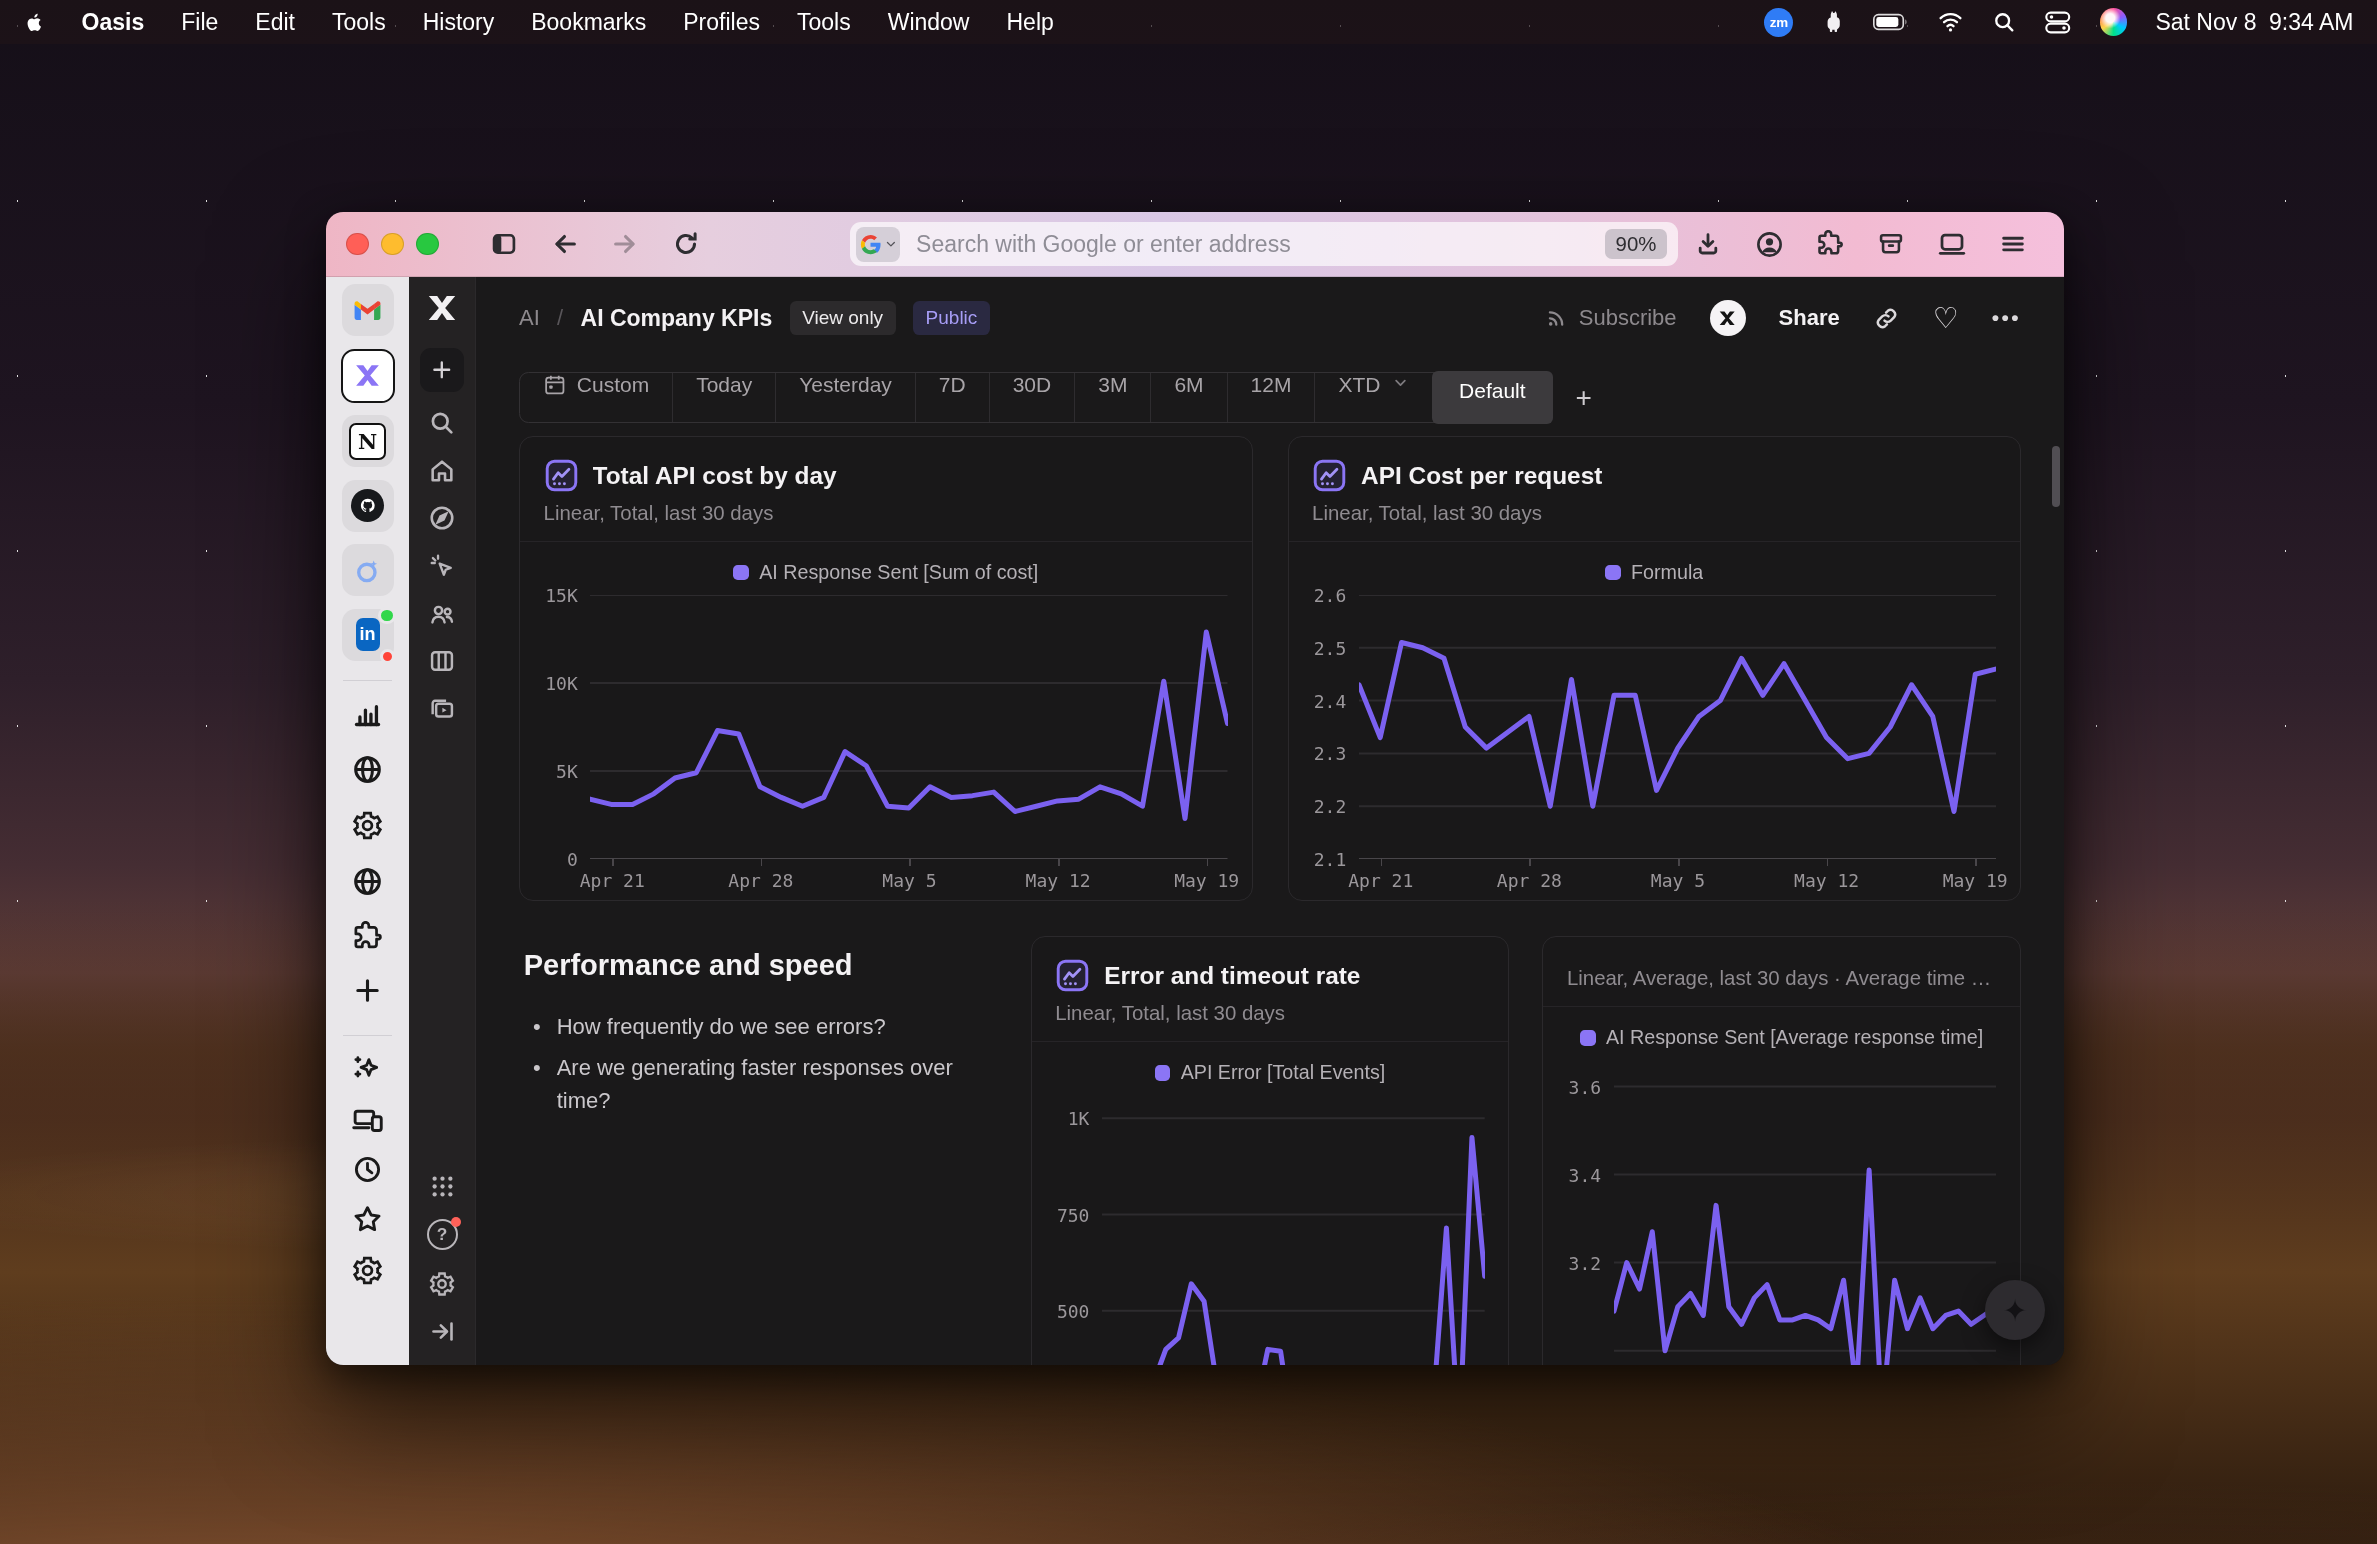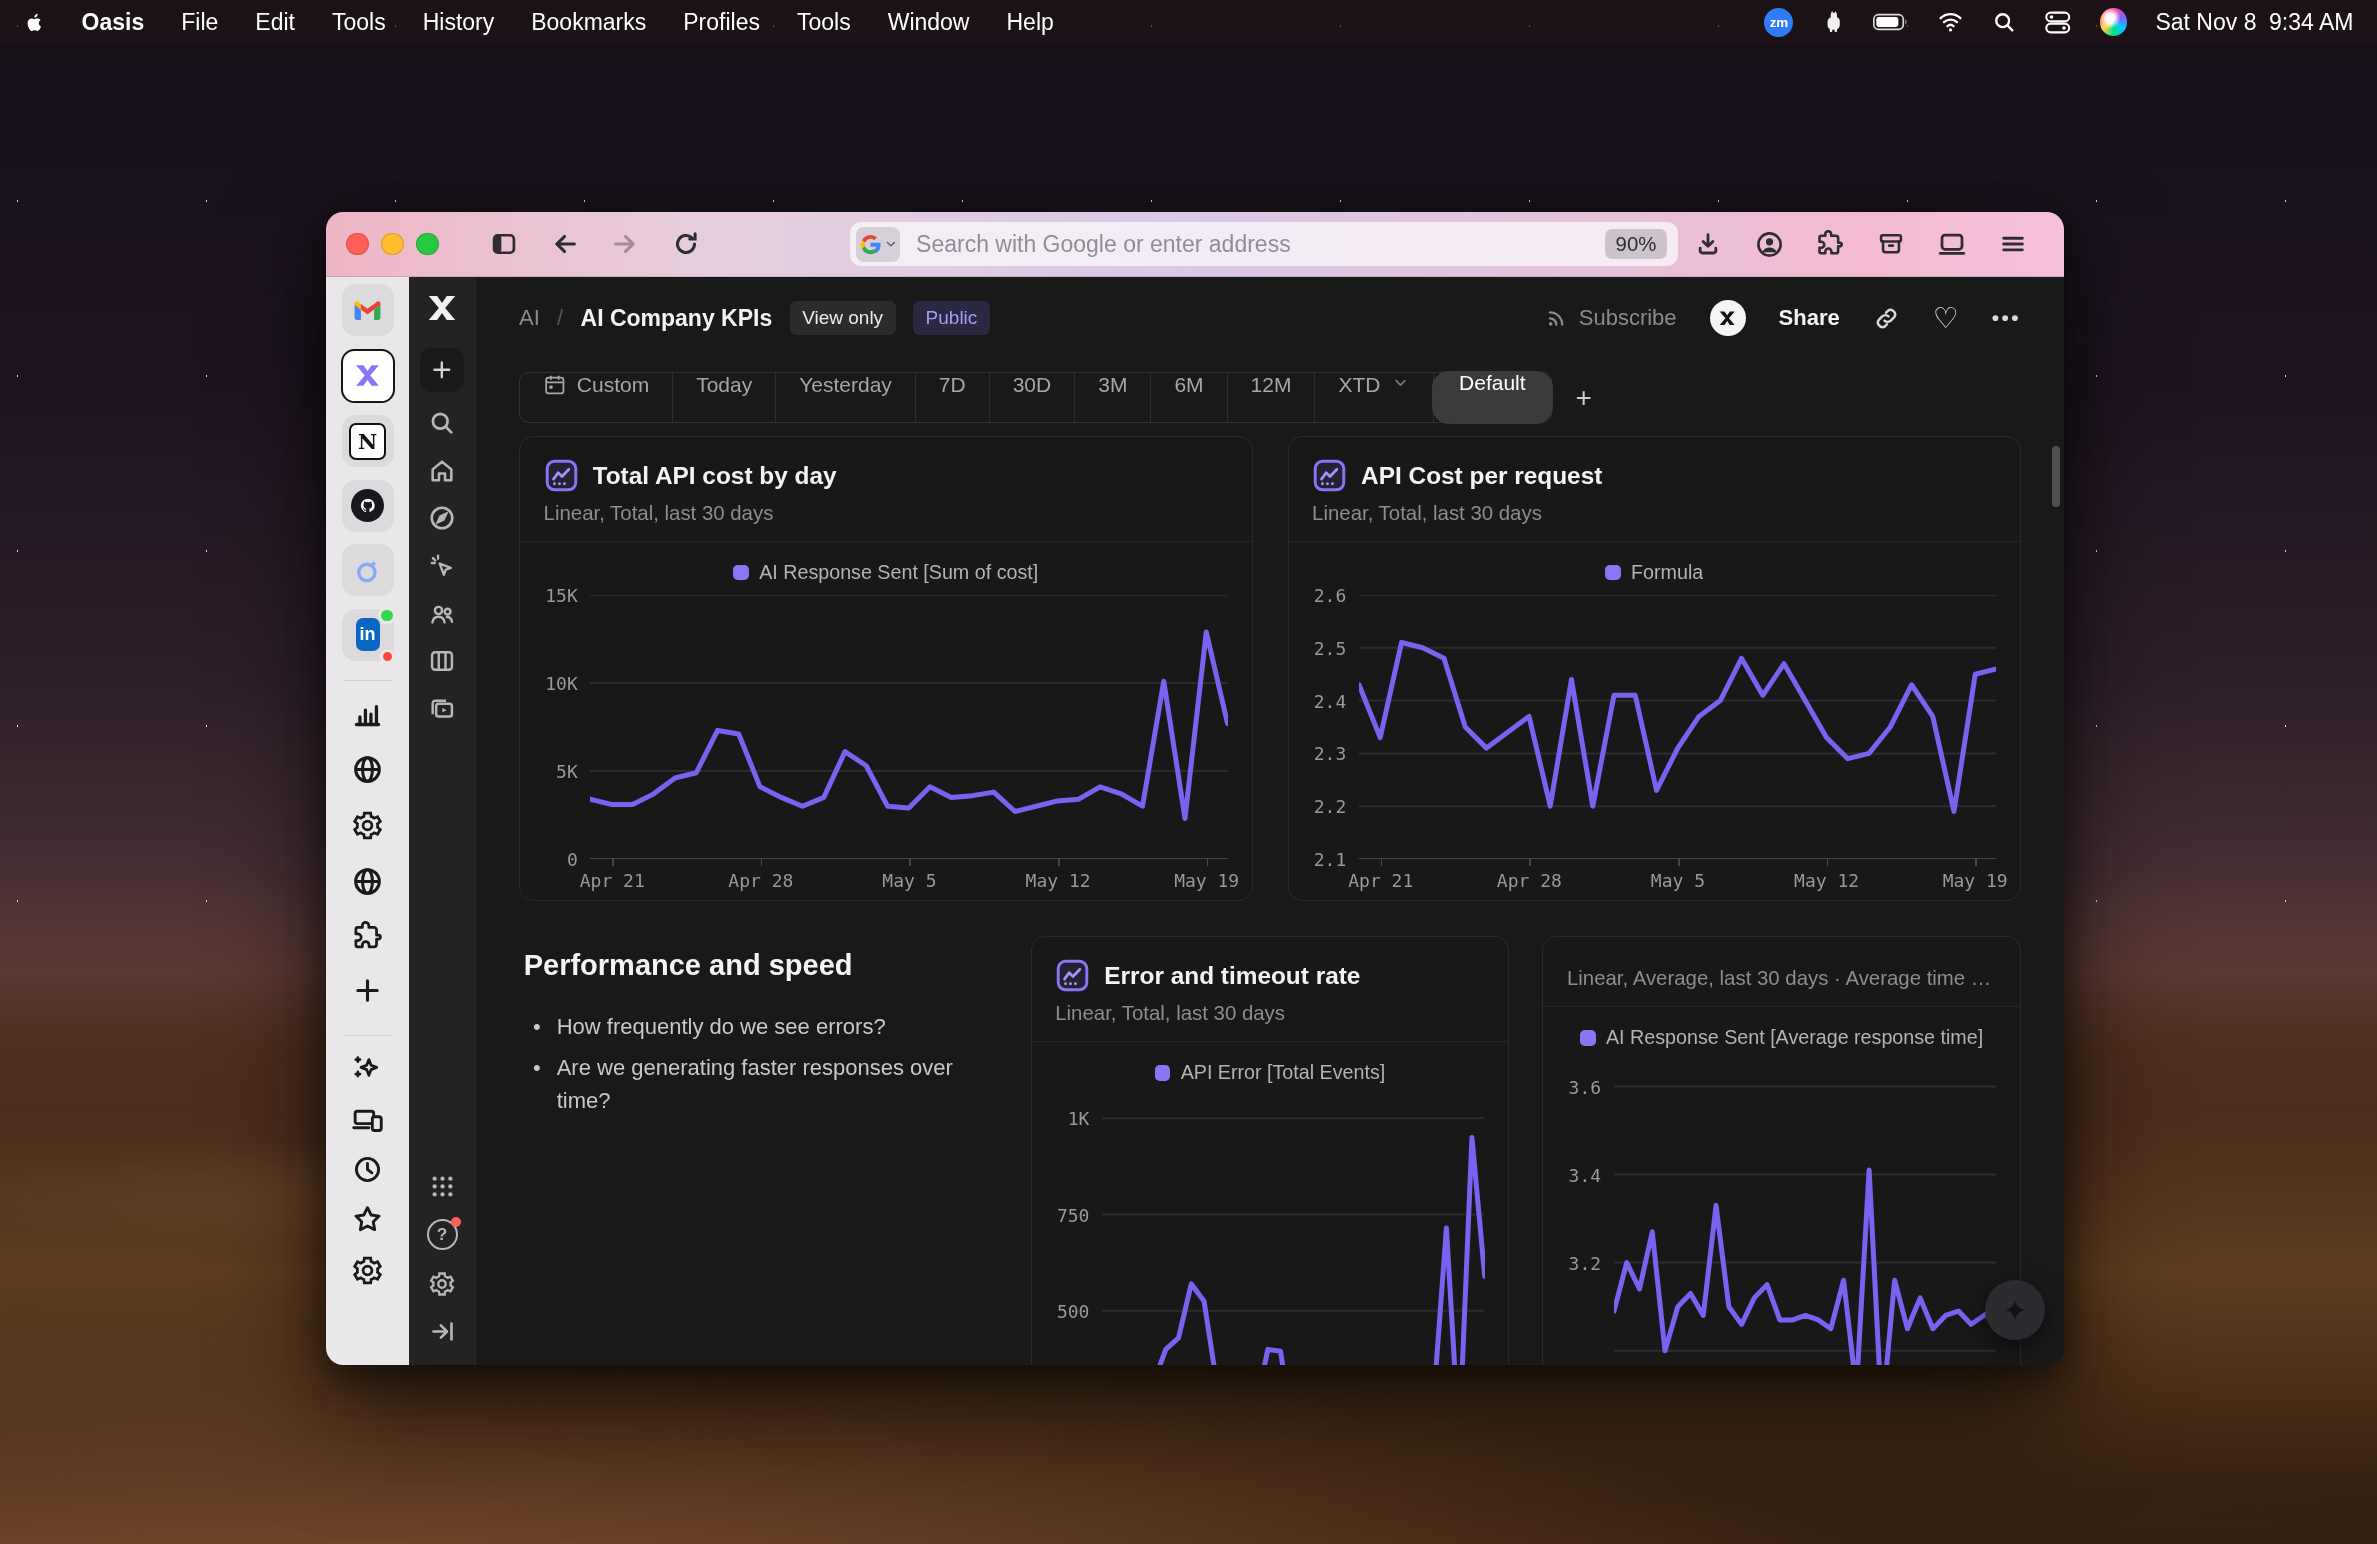--- a/index.html
+++ b/index.html
@@ -104,21 +104,21 @@
   .share{color:#f4f2f4;font-size:22px;font-weight:600;}
   .hico{color:#dcd9dc;display:flex;align-items:center;}
   .heart{font-size:29px;line-height:1;color:#dcd9dc;}
   .more{font-size:21px;letter-spacing:2.4px;color:#dcd9dc;font-weight:700;}
   
   .tabs-row{height:77px;display:flex;align-items:center;}
   .seg-group{display:inline-flex;align-items:stretch;height:49px;border:1.6px solid #333134;border-radius:9.4px;}
   .seg{display:flex;align-items:flex-start;gap:10.2px;padding:0 23px;color:#a8a4a8;font-size:21px;
     border-right:1.6px solid #2e2c2f;white-space:nowrap;}
   .seg:last-child{border-right:none;}
-  .seg.selected{background:#3c3a3d;color:#fff;border-radius:17px;margin:-1.6px;border-right:none;padding:0 27px;}
+  .seg.selected{background:#3c3a3d;color:#fff;border-radius:6px;margin:-1.6px;border-right:none;padding:8px 27px;}
   .seg svg.cal{width:23.6px;height:23.6px;}
   .seg svg.caret{width:19px;height:19px;color:#7d7a7e;}
   .tab-add{margin-left:23.6px;color:#cfccd0;font-size:28px;font-weight:400;}
   
   .grid1{display:grid;grid-template-columns:1fr 1fr;gap:35px;}
   .grid2{display:grid;grid-template-columns:1fr 1fr 1fr;gap:33px;margin-top:35px;height:487px;}
   .card{border:1.6px solid #2b292c;border-radius:14px;background:#191819;min-width:0;}
   .chead{padding:21px 23.6px 16.5px;}
   .crow{display:flex;align-items:center;gap:14px;}
   .cicon{width:35px;height:35px;flex:none;}

